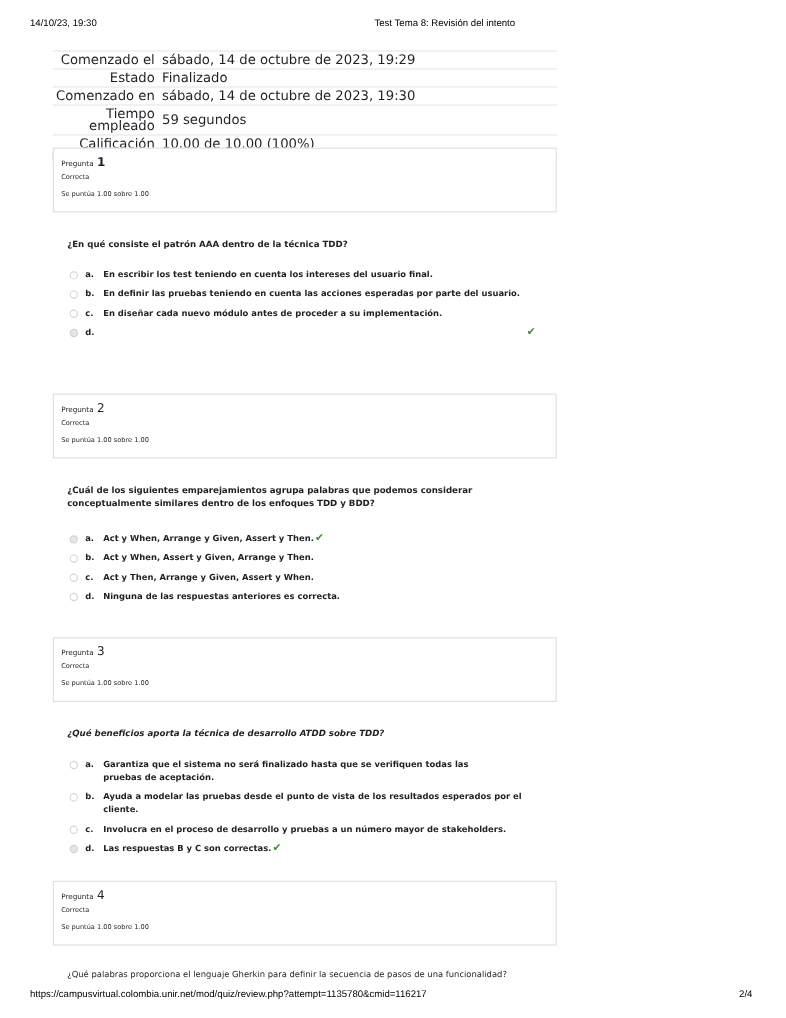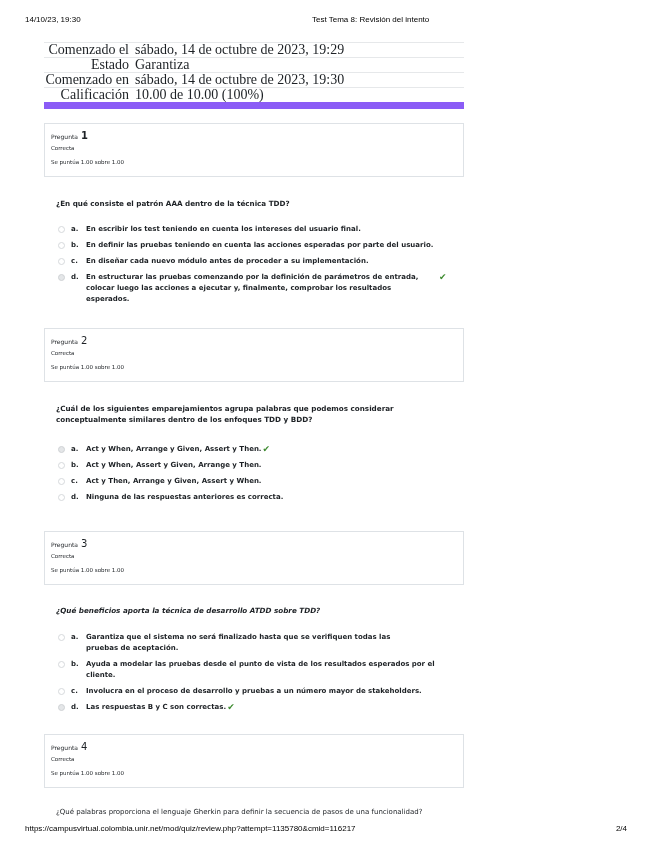--- a/index.html
+++ b/index.html
@@ -12,21 +12,21 @@
   }
   .print-header { top: 15px; height: 12px; text-decoration: underline; }
   .print-header .left { position: absolute; left: 25px; }
   .print-header .center { position: absolute; left: 312px; }
   .print-footer { top: 824px; height: 12px; }
   .print-footer .left { position: absolute; left: 25px; text-align: right; }
   .print-footer .right { position: absolute; right: 28px; }
 
   .summary {
     position: absolute; left: 44px; top: 42px; width: 420px;
-    border-collapse: collapse; font-size: 14px; font-family: Liberation Serif, serif;
+    border-collapse: collapse; font-size: 11px;
   }
   .summary tr { border-top: 1px solid #e6e8ea; }
   .summary tr:last-child { border-bottom: 7px solid #8b5cf6; }
   .summary th {
     width: 91px; text-align: right; font-weight: normal; padding: 2px 6px 2px 0;
     height: 14px; line-height: 10px; color: #1d2125;
   }
   .summary td { padding: 2px 0 2px 0; height: 14px; line-height: 10px; color: #1d2125; }
 
   .info-box {
@@ -69,27 +69,31 @@
 </div>
 
 <table class="summary">
   <tbody>
       <tr>
     <th>Comenzado el</th>
     <td>sábado, 14 de octubre de 2023, 19:29</td>
   </tr>
   <tr>
     <th>Estado</th>
-    <td>Garantiza</td>
+    <td>Finalizado</td>
   </tr>
   <tr>
     <th>Comenzado en</th>
     <td>sábado, 14 de octubre de 2023, 19:30</td>
   </tr>
   <tr>
+    <th>Tiempo empleado</th>
+    <td>59 segundos</td>
+  </tr>
+  <tr>
     <th>Calificación</th>
     <td>10.00 de 10.00 (100%)</td>
   </tr>
 </tbody>
   </table>
 
 <div class="info-box" style="top:123px;">
   <div class="qno">
     <span>Pregunta</span>
     <b>1</b>
@@ -110,21 +114,20 @@
     <span class="atext">En definir las pruebas teniendo en cuenta las acciones esperadas por parte del usuario.</span>
   </div>
   <div class="answer">
     <span class="radio"></span>
     <span class="letter">c.</span>
     <span class="atext">En diseñar cada nuevo módulo antes de proceder a su implementación.</span>
   </div>
   <div class="answer">
     <span class="radio checked"></span>
     <span class="letter">d.</span>
-    <span class="atext" style="max-width:350px;">En estructurar las pruebas comenzando por la definición de parámetros de entrada, colocar luego las acciones a ejecutar y, finalmente, comprobar los resultados esperados.</span>
     <span class="check far">✔</span>
   </div>
 </div>
 
 <div class="info-box" style="top:328px;">
   <div class="qno">
     <span>Pregunta</span>
     <span class="light">2</span>
   </div>
   <div class="state">Correcta</div>

